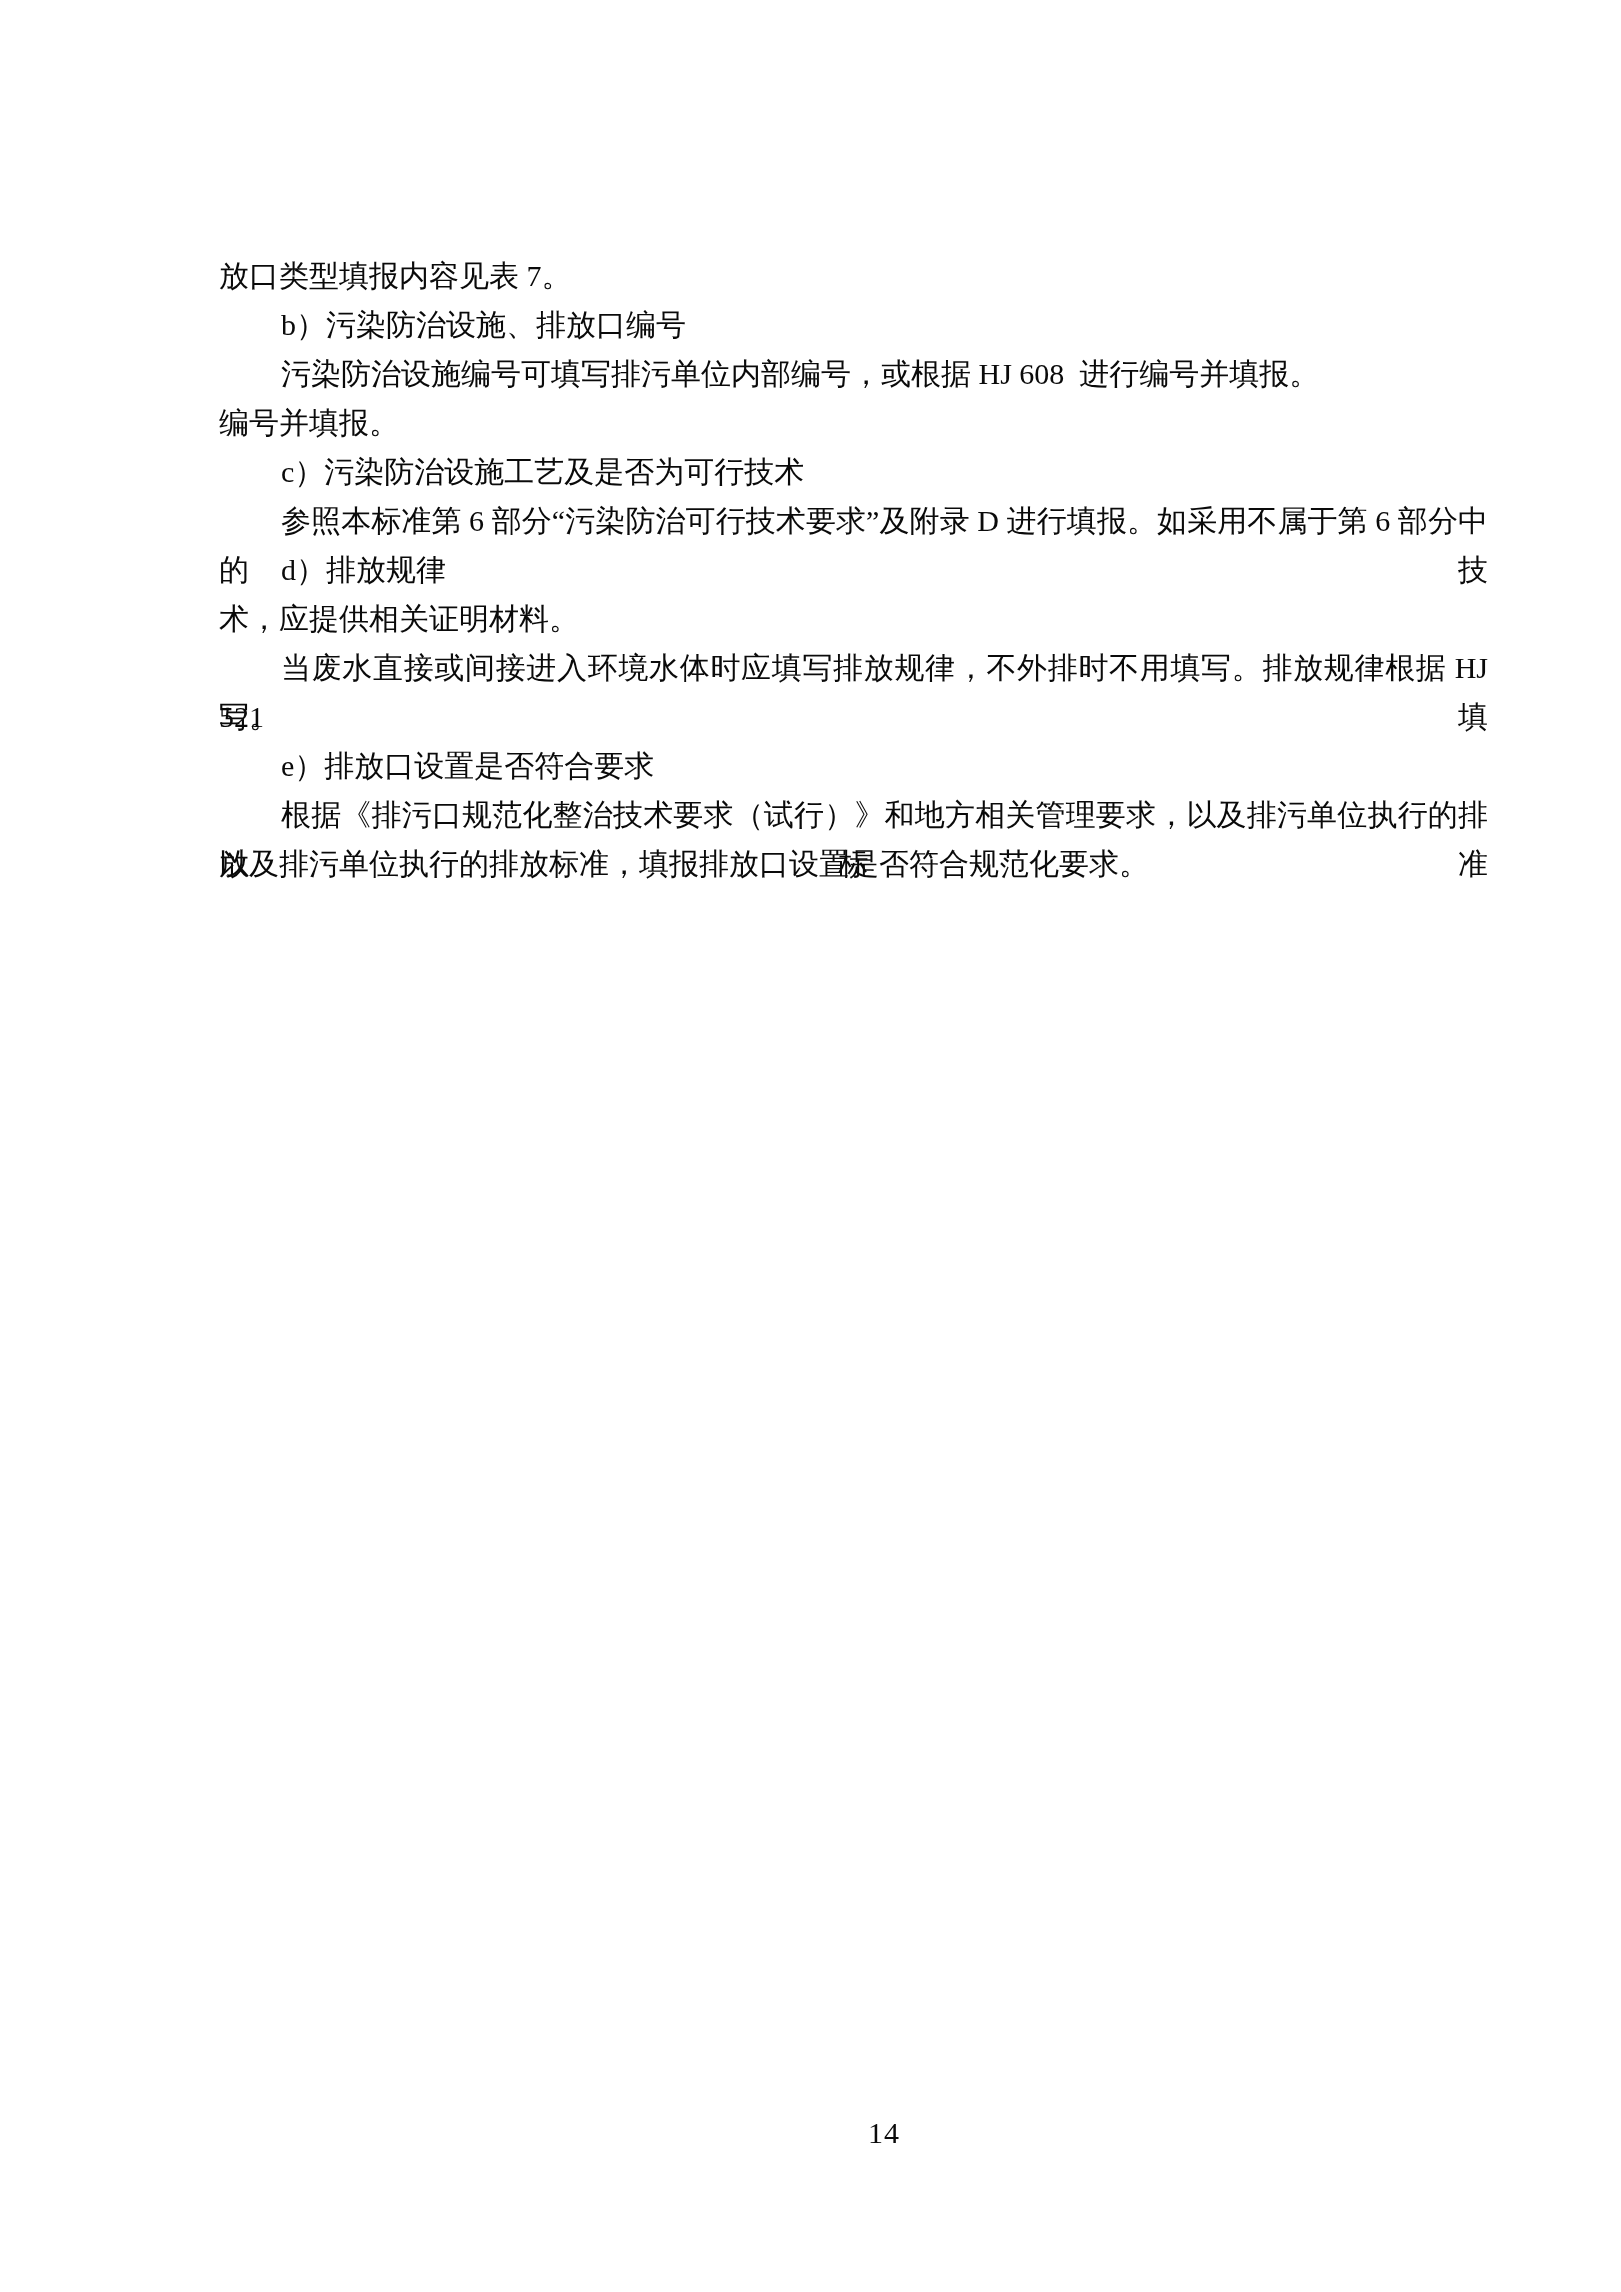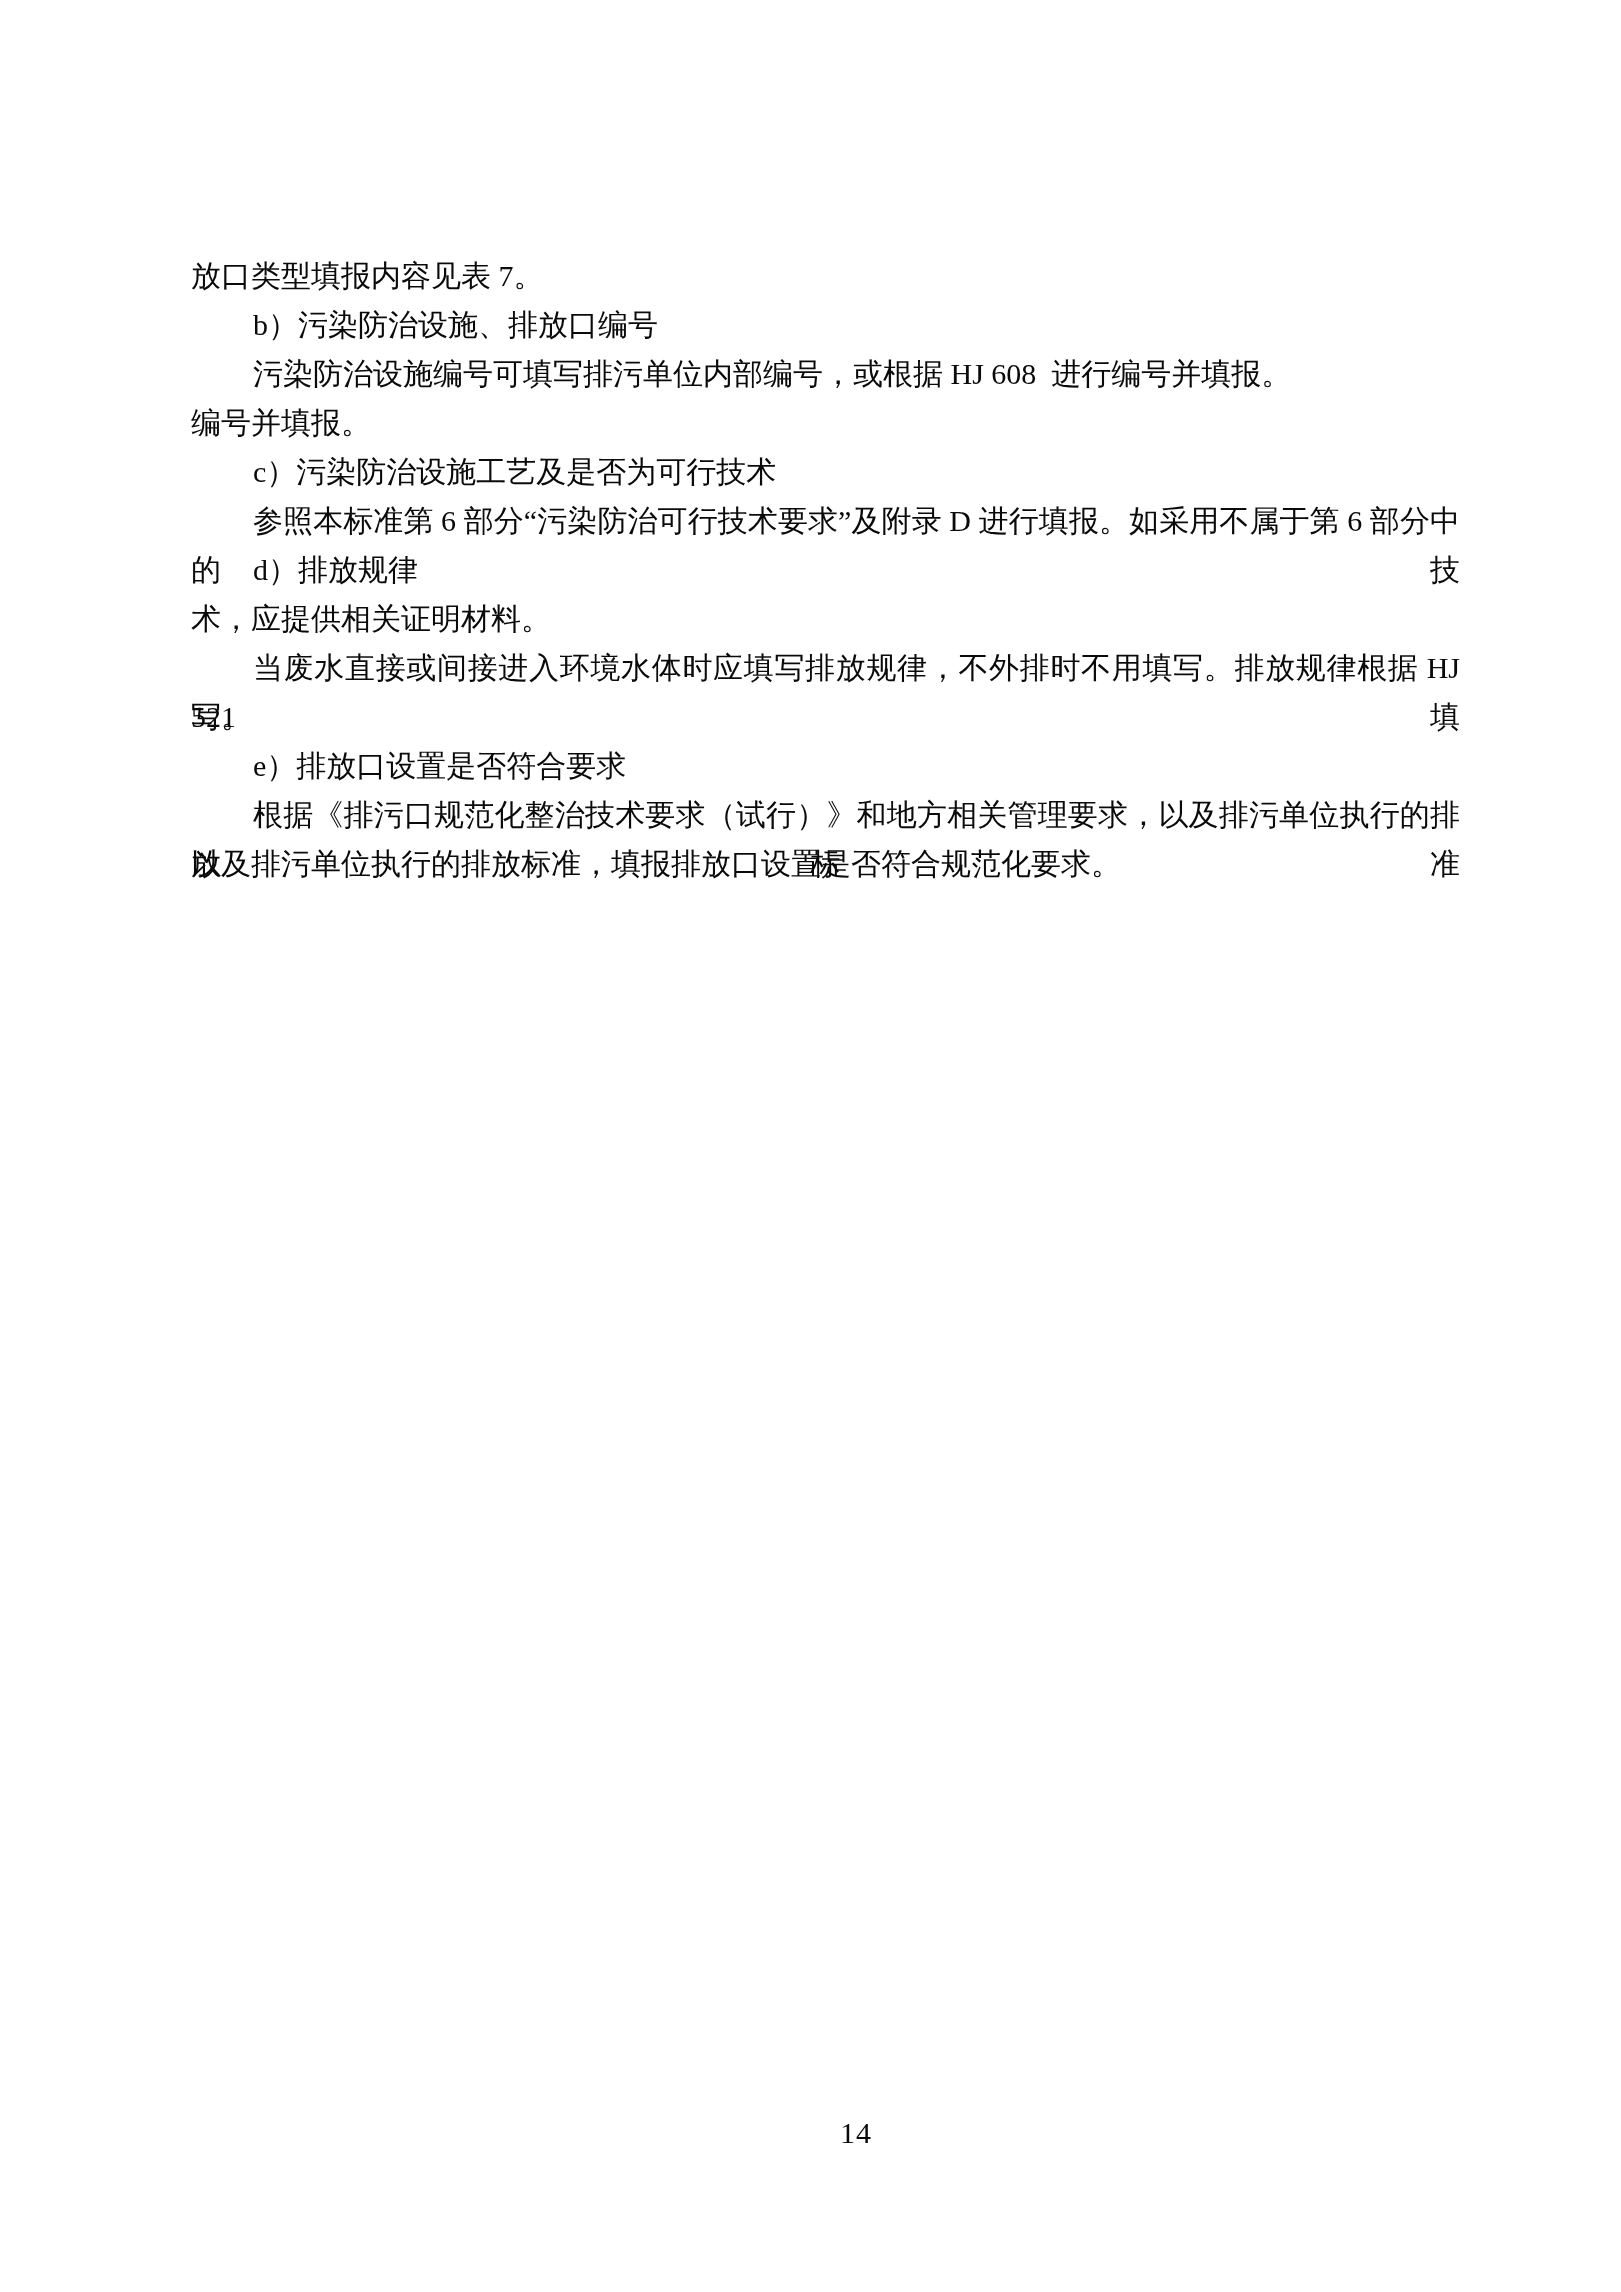--- a/index.html
+++ b/index.html
@@ -11,20 +11,21 @@
     height: 2293px;
     background: #ffffff;
     position: relative;
     font-family: "Liberation Serif", "DejaVu Serif", serif;
     color: #0a0a0a;
     overflow: hidden;
   }
   .page {
     position: absolute;
     inset: 0;
+    margin-left: 28px;
   }
   .text-block {
     position: absolute;
     left: 191px;
     top: 251px;
     width: 1269px;
     font-size: 30px;
     line-height: 49px;
   }
   .line {

